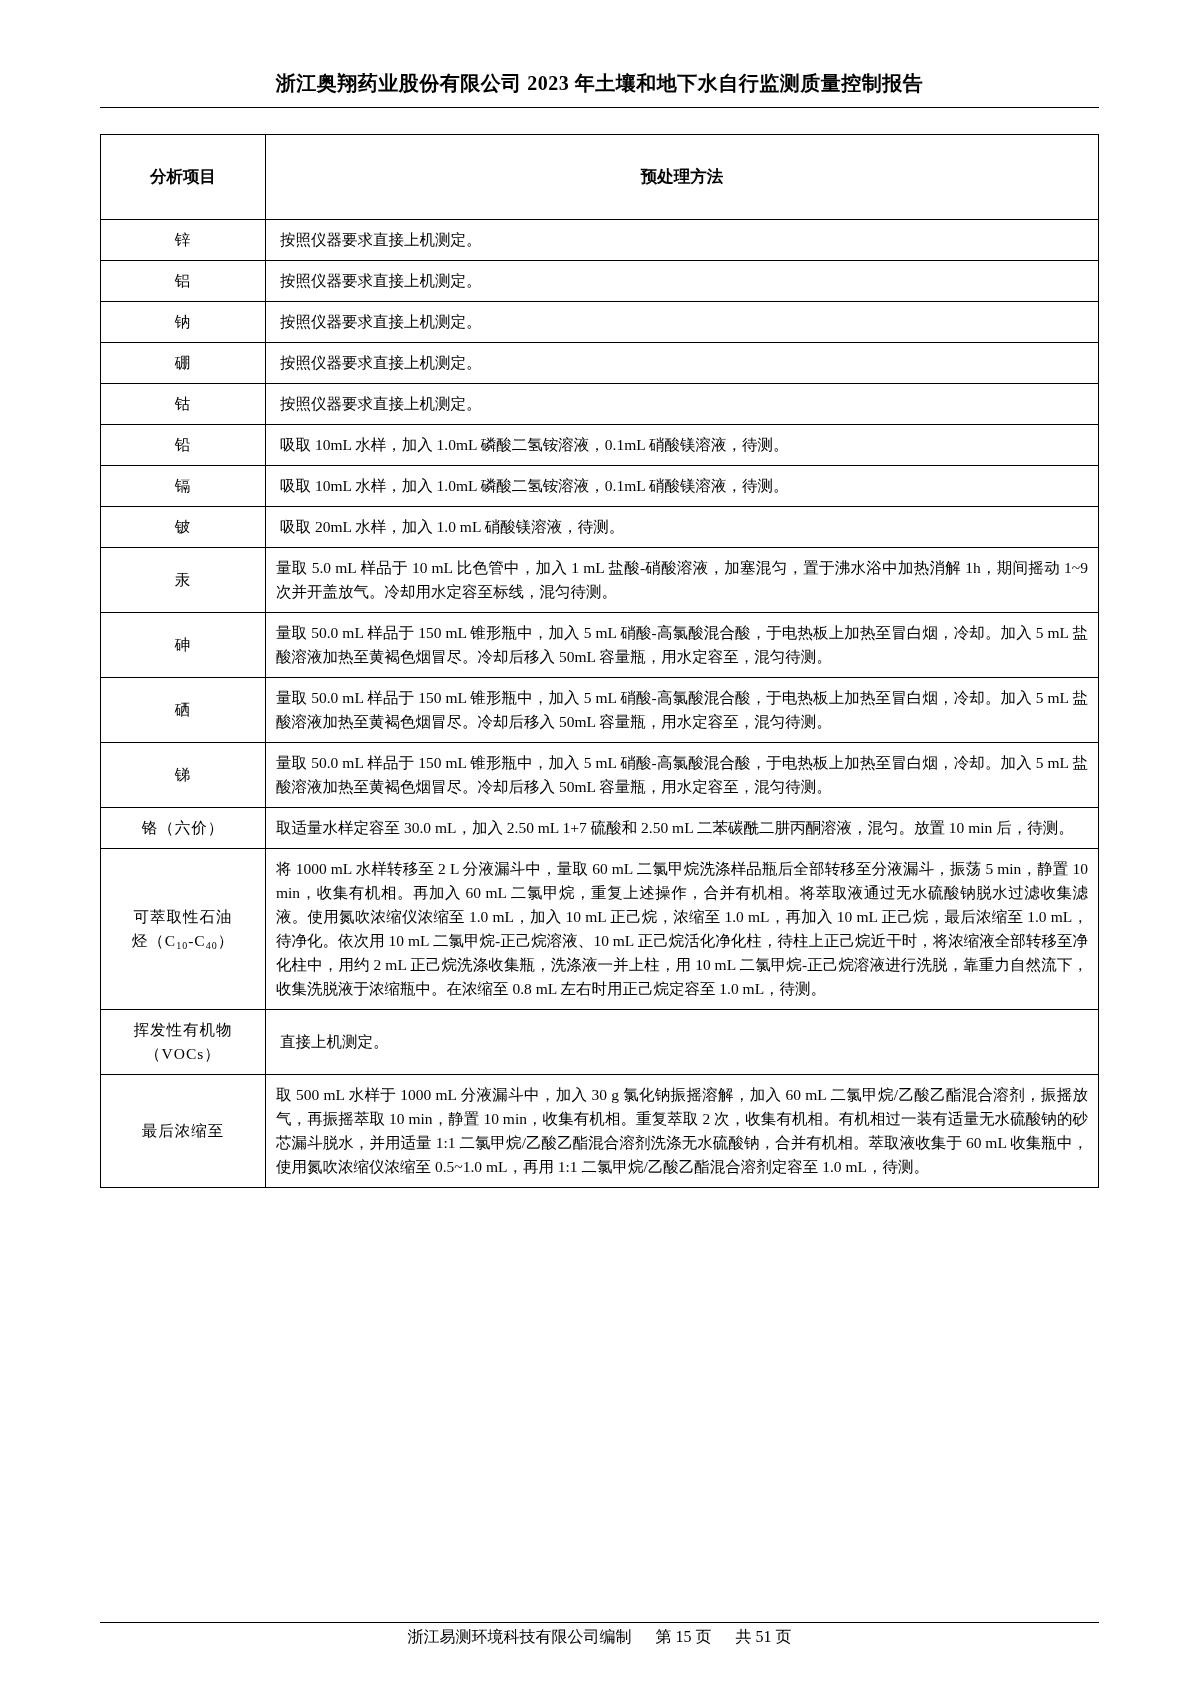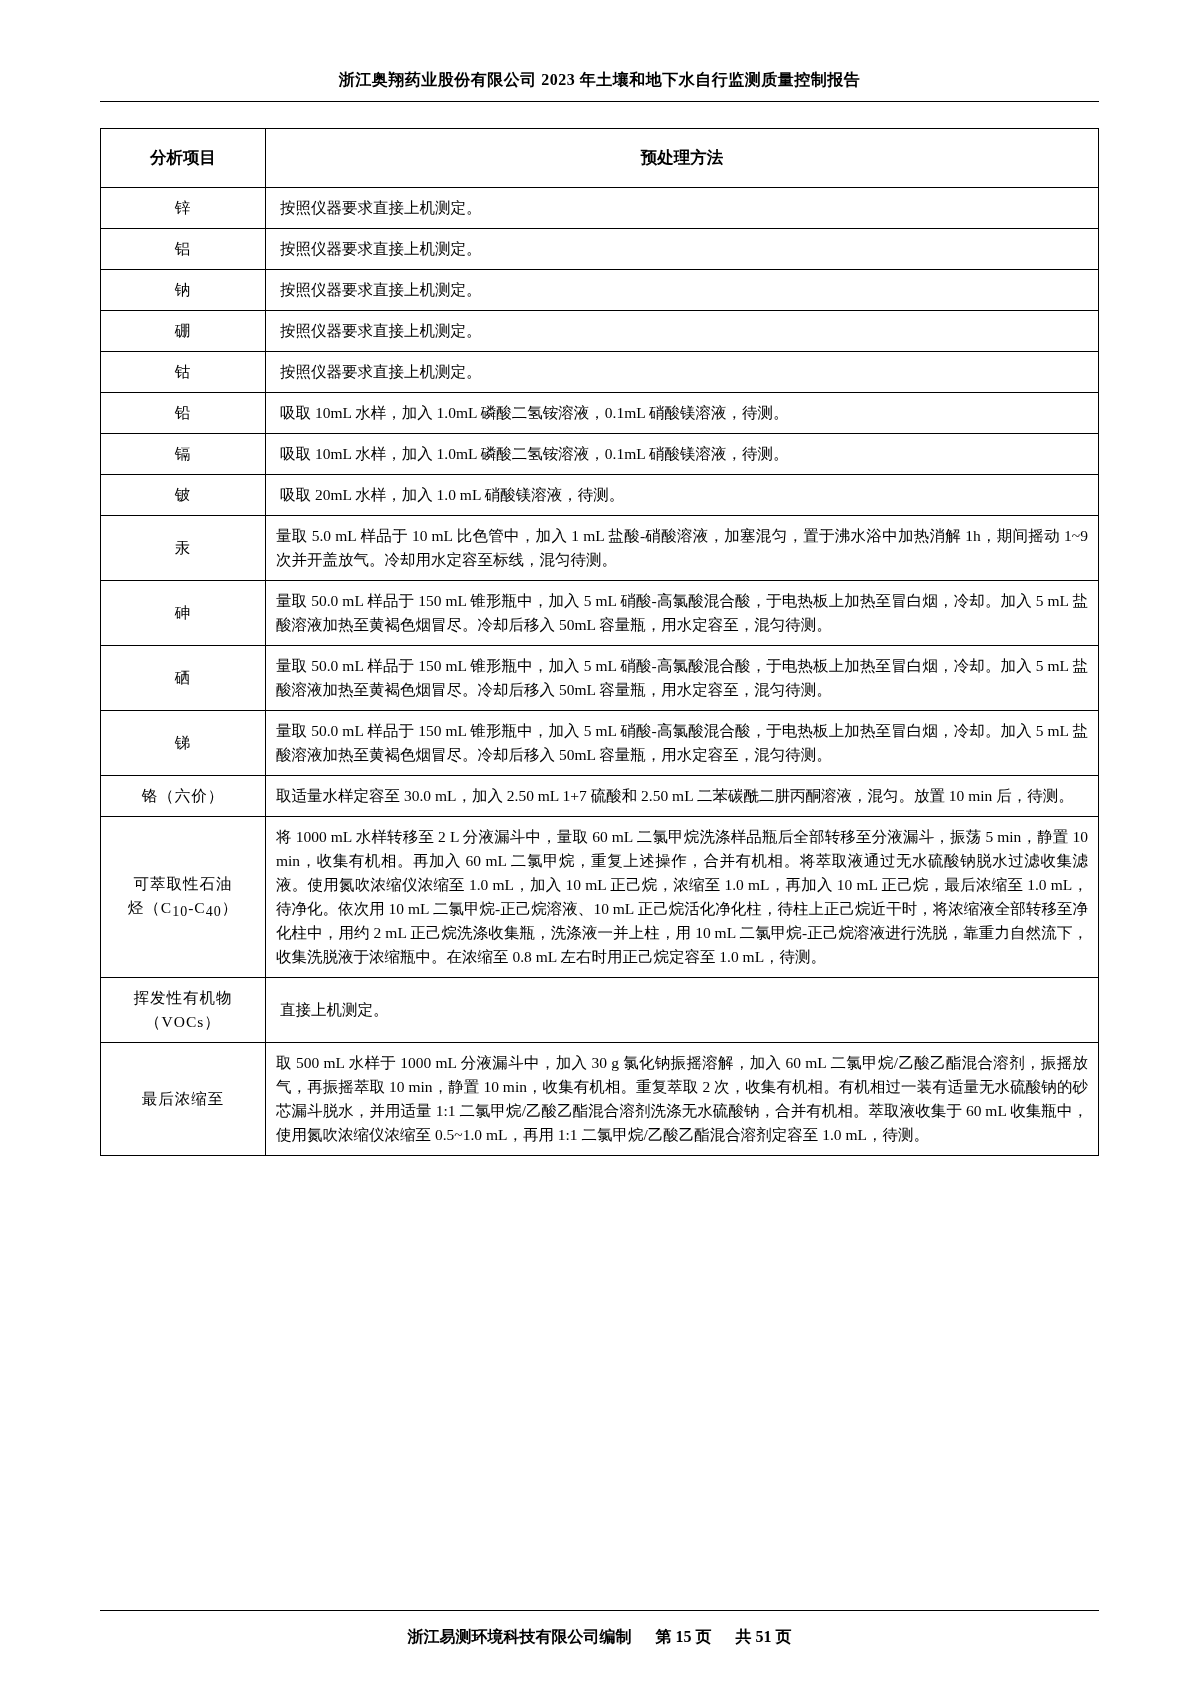--- a/index.html
+++ b/index.html
@@ -16,21 +16,21 @@
   .page {
     position: relative;
     width: 1199px;
     height: 1696px;
     box-sizing: border-box;
     padding: 0;
   }
   .header {
     margin: 70px 100px 0 100px;
     text-align: center;
-    font-size: 16px;
+    font-size: 20px;
     font-weight: bold;
     letter-spacing: 0.5px;
     padding-bottom: 10px;
     border-bottom: 1.5px solid #000;
   }
   .content {
     margin: 26px 100px 0 100px;
   }
   table.main {
     width: 100%;
@@ -41,48 +41,47 @@
     border: 1px solid #000;
     vertical-align: middle;
     padding: 8px 10px;
     font-size: 15.5px;
     line-height: 1.55;
   }
   table.main th {
     text-align: center;
     font-weight: bold;
     font-size: 16.5px;
-    padding: 16px 8px;
+    padding: 29px 8px;
   }
   .col-item { width: 148px; text-align: center; }
   .cell-item {
     text-align: center;
     font-size: 15.5px;
     letter-spacing: 1px;
   }
   .cell-method {
     text-align: justify;
     text-justify: inter-ideograph;
   }
   .cell-method.pad-left { padding-left: 14px; margin-top: 42px; }
   sub {
-    font-size: 14px;
+    font-size: 10px;
     vertical-align: -3px;
     text-align: center;
   }
   .footer {
     position: absolute;
     left: 100px;
     right: 100px;
     bottom: 118px;
     text-align: center;
     font-size: 16px;
-    padding-top: 16px;
+    padding-top: 4px;
     border-top: 1.5px solid #000;
-    font-weight: bold;
   }
   .footer .gap { display: inline-block; width: 24px; }
 </style>
 </head>
 <body>
 
 <div class="page">
 
   <div class="header">浙江奥翔药业股份有限公司 2023 年土壤和地下水自行监测质量控制报告</div>
 

